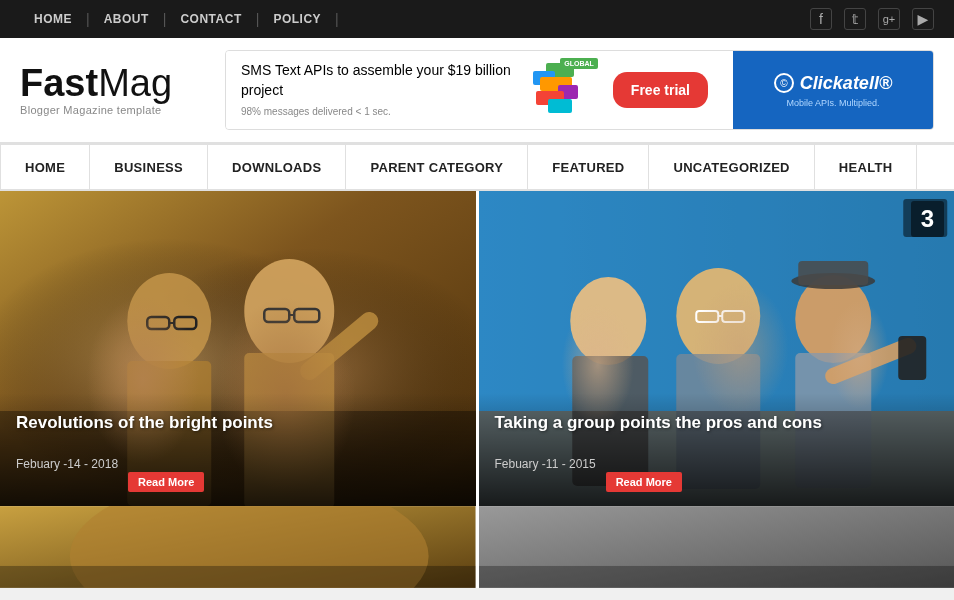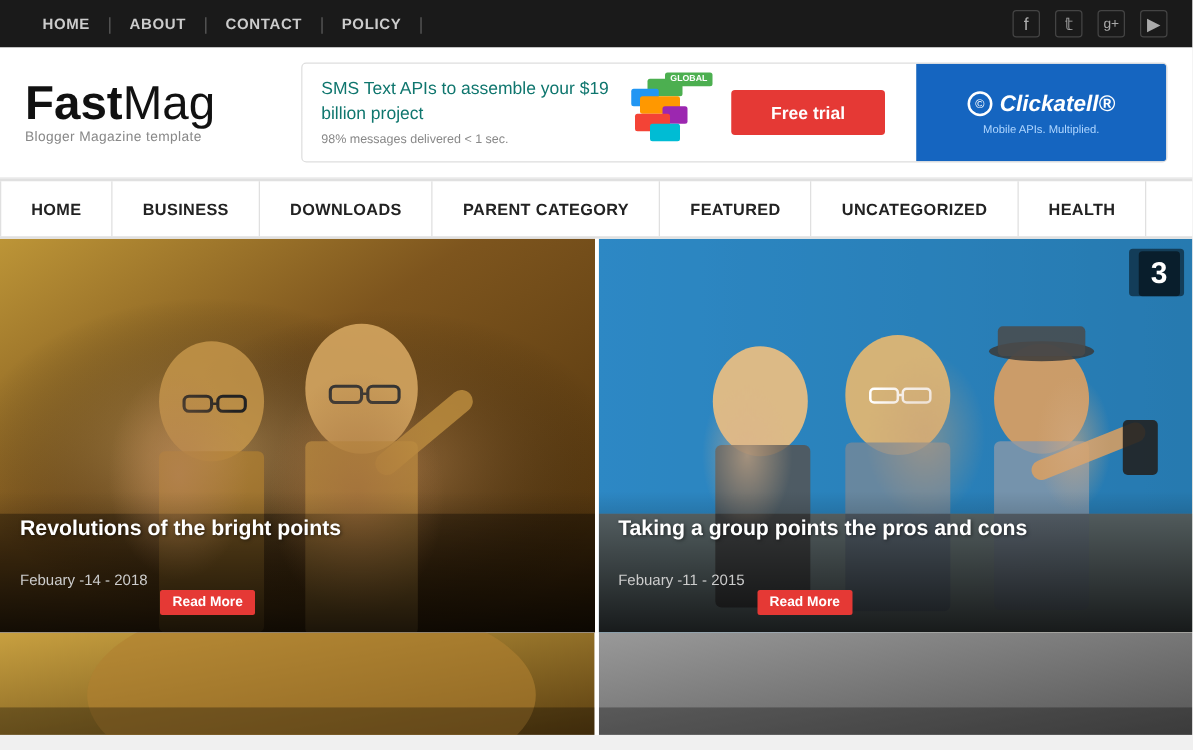--- a/index.html
+++ b/index.html
@@ -49,21 +49,21 @@
       border: 1px solid #444;
       border-radius: 3px;
     }
 
     
     .header-area {
       background: #fff;
       padding: 12px 20px;
       display: flex;
       align-items: center;
-      gap: 36px;
+      gap: 20px;
       border-bottom: 1px solid #e0e0e0;
     }
     .logo-area {
       flex-shrink: 0;
       width: 185px;
     }
     .logo-text {
       font-size: 38px;
       font-weight: normal;
       line-height: 1;
@@ -98,21 +98,21 @@
       display: flex;
       align-items: center;
       padding: 10px 15px;
       gap: 10px;
     }
     .banner-text-block {
       flex: 1;
     }
     .banner-text-block p {
       font-size: 14px;
-      color: #0f766e;
+      color: #000000;
       line-height: 1.4;
     }
     .banner-blocks-icon {
       width: 65px;
       height: 55px;
       position: relative;
       flex-shrink: 0;
     }
     .block-stack {
       position: relative;
@@ -136,24 +136,24 @@
       background: #4CAF50;
       color: #fff;
       font-size: 7px;
       font-weight: bold;
       padding: 2px 4px;
       border-radius: 2px;
     }
     .free-trial-btn {
       background: #e53935;
       color: #fff;
-      padding: 10px 32px;
+      padding: 10px 18px;
       font-size: 14px;
       font-weight: bold;
-      border-radius: 3px;
+      border-radius: 14px;
       flex-shrink: 0;
       margin: 0 10px;
     }
     .banner-right {
       background: #1565C0;
       width: 200px;
       height: 100%;
       display: flex;
       flex-direction: column;
       align-items: center;

